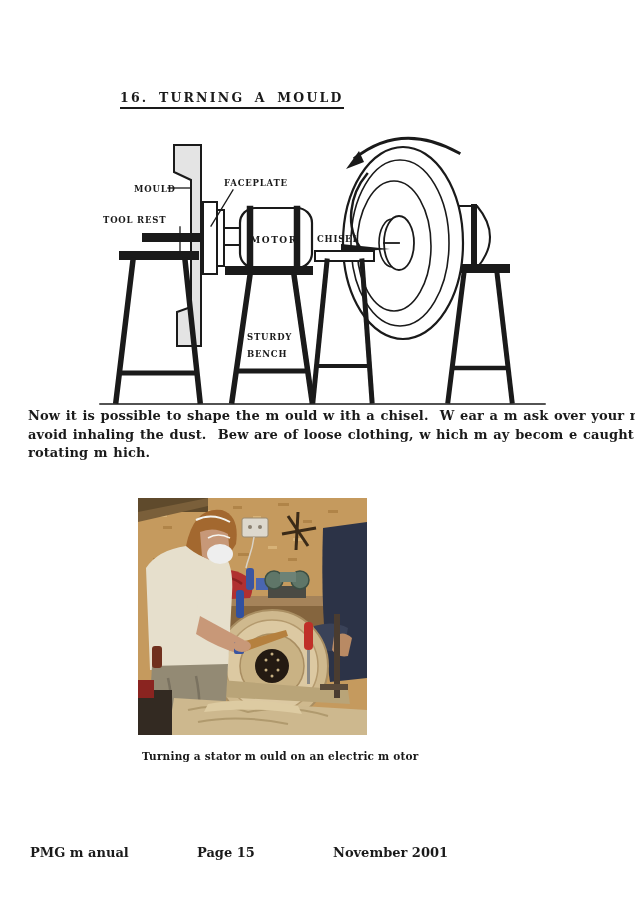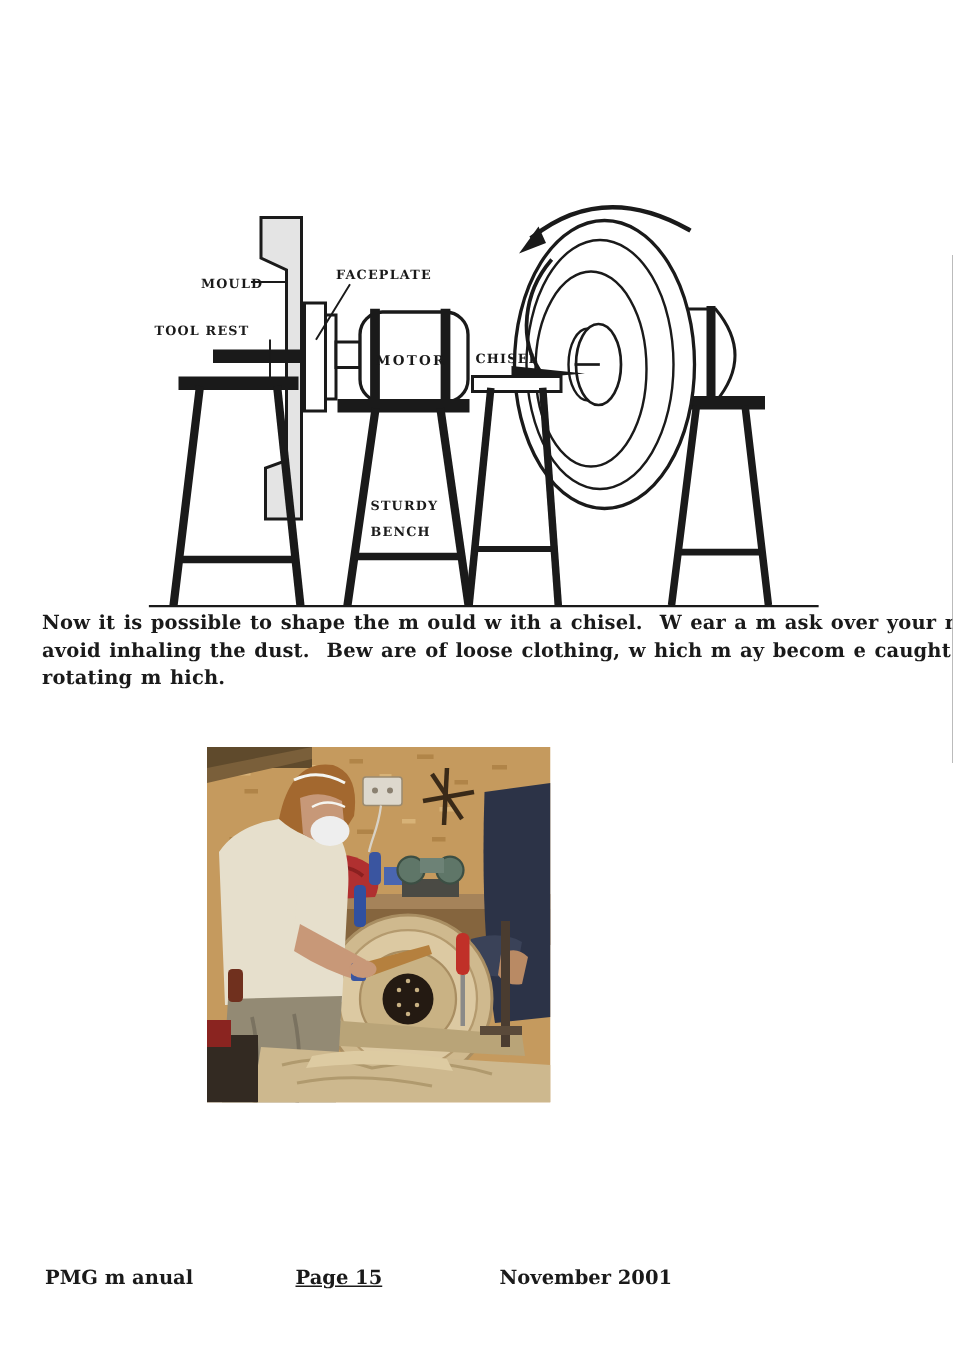--- a/index.html
+++ b/index.html
@@ -37,28 +37,29 @@
   .caption{
     position:absolute;left:142px;top:750px;
     font-size:10.5px;font-weight:bold;letter-spacing:0.2px;
     white-space:pre;
   }
   .footer{
     position:absolute;left:0;top:845px;width:635px;height:20px;
     font-size:13px;font-weight:bold;
   }
   .footer .f-left{position:absolute;left:30px;white-space:pre;}
-  .footer .f-center{position:absolute;left:197px;white-space:pre;text-decoration:underline;}
+  .footer .f-center{position:absolute;left:197px;white-space:pre;}
   .footer .f-right{position:absolute;left:333px;white-space:pre;}
 </style>
 </head>
 <body>
 
 <div class="page">
 
+  <div class="title">16. TURNING A MOULD</div>
 
   <svg class="diagram-svg" width="635" height="898" viewBox="0 0 635 898">
     <g stroke-linecap="square">
 
       <path d="M448,206 H477 Q503,237 477,268 H448 Z" fill="#ffffff" stroke="#1a1a1a" stroke-width="2"></path>
       <line x1="474" y1="207" x2="474" y2="267" stroke="#1a1a1a" stroke-width="6"></line>
 
       <rect x="452" y="264" width="58" height="9" fill="#1a1a1a"></rect>
       <line x1="464" y1="273" x2="448" y2="401" stroke="#1a1a1a" stroke-width="5"></line>
       <line x1="497" y1="273" x2="512" y2="401" stroke="#1a1a1a" stroke-width="5"></line>
@@ -230,20 +231,21 @@
     </g>
 
     <polygon points="36,200 229,212 229,237 30,237" fill="#cdb88e"></polygon>
     <path d="M50,212 Q80,204 110,214 Q150,206 190,218 M60,224 Q100,216 150,226" stroke="#b09a6e" stroke-width="2" fill="none"></path>
     <path d="M70,206 Q110,198 160,208 L164,216 Q110,208 66,214 Z" fill="#ddcba2"></path>
 
     <rect x="0" y="192" width="34" height="45" fill="#332a22"></rect>
     <rect x="0" y="182" width="16" height="18" fill="#8a2420"></rect>
   </svg>
 
+  <div class="caption">Turning a stator m ould on an electric m otor</div>
 
   <div class="footer">
     <span class="f-left">PMG m anual</span>
     <span class="f-center">Page 15</span>
     <span class="f-right">November 2001</span>
   </div>
 
 </div>
 
 </body></html>

